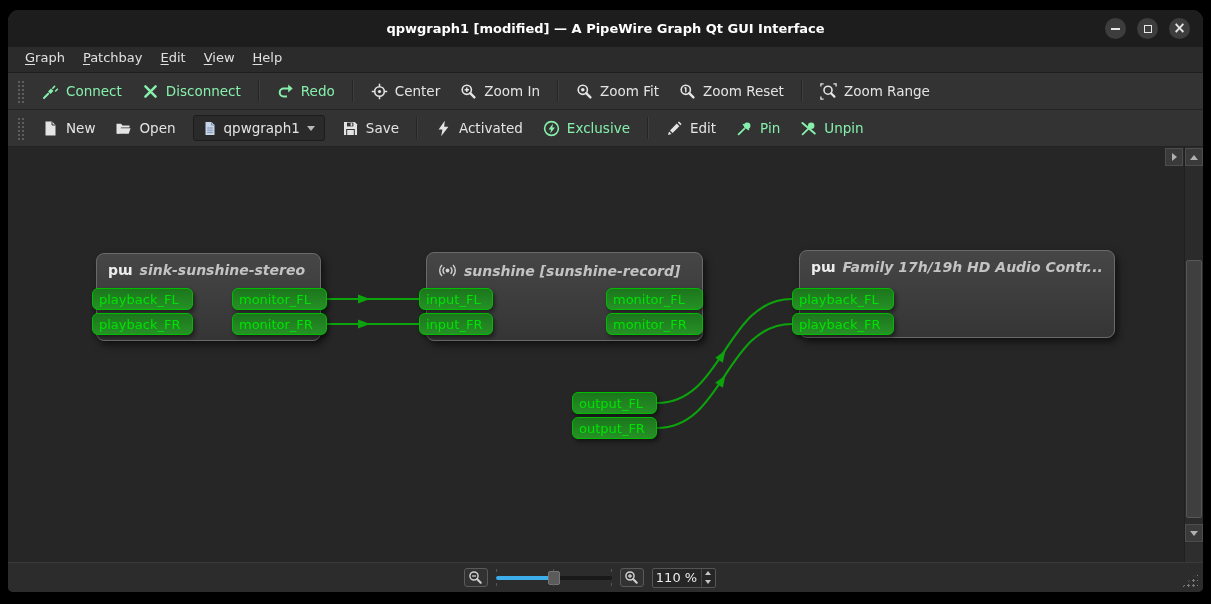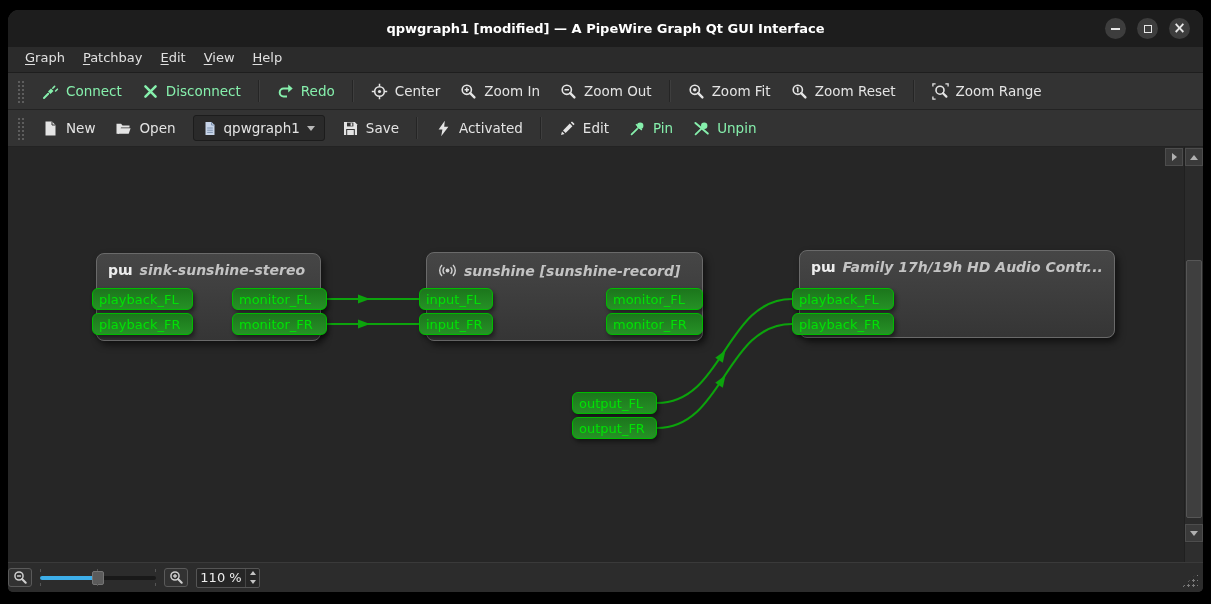--- a/index.html
+++ b/index.html
@@ -73,21 +73,21 @@
   .vthumb { position: absolute; left: 1px; right: 1px; top: 113px; height: 258px;
     background: #3f3f3f; border: 1px solid #565656; border-radius: 2px; }
   .hthumb { position: absolute; top: 1px; bottom: 1px; left: 694px; width: 248px;
     background: #3f3f3f; border: 1px solid #565656; border-radius: 2px; }
   .tri-u { width: 0; height: 0; border-left: 4px solid transparent; border-right: 4px solid transparent; border-bottom: 5px solid #b0b0b0; }
   .tri-d { width: 0; height: 0; border-left: 4px solid transparent; border-right: 4px solid transparent; border-top: 5px solid #b0b0b0; }
   .tri-l { width: 0; height: 0; border-top: 4px solid transparent; border-bottom: 4px solid transparent; border-right: 5px solid #b0b0b0; }
   .tri-r { width: 0; height: 0; border-top: 4px solid transparent; border-bottom: 4px solid transparent; border-left: 5px solid #b0b0b0; }
   
   .statusbar { height: 30px; background: #2c2c2c; border-top: 1px solid #3a3a3a;
-    display: flex; align-items: center; justify-content: flex-start; gap: 8px;
+    display: flex; align-items: center; justify-content: center; gap: 8px;
     padding-right: 32px; position: relative; flex: none; }
   .sq-btn { width: 24px; height: 19px; border: 1px solid #5a5a5a; border-radius: 3px;
     background: #323232; display: flex; align-items: center; justify-content: center;
     color: #cfcfcf; }
   .slider { width: 116px; height: 19px; position: relative; }
   .slider .groove { position: absolute; left: 0; right: 0; top: 8px; height: 4px;
     background: #191919; border-radius: 2px; }
   .slider .fill { position: absolute; left: 0; top: 8px; height: 4px; width: 58px;
     background: #3daee9; border-radius: 2px; }
   .slider .handle { position: absolute; left: 52px; top: 3px; width: 12px; height: 14px;
@@ -167,28 +167,20 @@
       <span>Center</span>
     </div>
     <div class="tb-btn">
       <svg class="ico" width="17" height="17" viewBox="0 0 17 17">
           <circle cx="6.8" cy="6.8" r="4.6" fill="none" stroke="currentColor" stroke-width="1.6"></circle>
           <path d="M10.2,10.2 L14.4,14.4" stroke="currentColor" stroke-width="2.4" stroke-linecap="round"></path>
           <path d="M6.8,4.6 V9 M4.6,6.8 H9" stroke="currentColor" stroke-width="1.5"></path>
         </svg>
       <span>Zoom In</span>
     </div>
-    <div class="tb-btn">
-      <svg class="ico" width="17" height="17" viewBox="0 0 17 17">
-          <circle cx="6.8" cy="6.8" r="4.6" fill="none" stroke="currentColor" stroke-width="1.6"></circle>
-          <path d="M10.2,10.2 L14.4,14.4" stroke="currentColor" stroke-width="2.4" stroke-linecap="round"></path>
-          <path d="M4.6,6.8 H9" stroke="currentColor" stroke-width="1.5"></path>
-        </svg>
-      <span>Zoom Out</span>
-    </div>
     <div class="tb-sep"></div>
     <div class="tb-btn">
       <svg class="ico" width="17" height="17" viewBox="0 0 17 17">
           <circle cx="6.8" cy="6.8" r="4.6" fill="none" stroke="currentColor" stroke-width="1.6"></circle>
           <path d="M10.2,10.2 L14.4,14.4" stroke="currentColor" stroke-width="2.4" stroke-linecap="round"></path>
           <circle cx="6.8" cy="6.8" r="1.8" fill="currentColor"></circle>
         </svg>
       <span>Zoom Fit</span>
     </div>
     <div class="tb-btn">
@@ -244,20 +236,27 @@
           <rect x="5.2" y="10" width="6.6" height="5" fill="currentColor"></rect>
         </svg>
       <span>Save</span>
     </div>
     <div class="tb-sep"></div>
     <div class="tb-btn">
       <svg class="ico" width="17" height="17" viewBox="0 0 17 17">
           <path d="M9.8,.8 L3.6,9.6 H7.4 L6.2,16.2 L13.4,6.8 H9.2 Z" fill="currentColor"></path>
         </svg>
       <span>Activated</span>
+    </div>
+    <div class="tb-btn disabled">
+      <svg class="ico" width="17" height="17" viewBox="0 0 17 17">
+          <circle cx="8.5" cy="8.5" r="6.9" fill="none" stroke="currentColor" stroke-width="1.6"></circle>
+          <path d="M10,3.4 L5.6,9.4 H8 L7.2,13.6 L12,7.4 H9.4 Z" fill="currentColor"></path>
+        </svg>
+      <span>Exclusive</span>
     </div>
     <div class="tb-sep"></div>
     <div class="tb-btn">
       <svg class="ico" width="17" height="17" viewBox="0 0 17 17">
           <path d="M2,15 L3,11.4 5.6,14 z" fill="currentColor"></path>
           <path d="M4,10.4 L10.8,3.6 13.4,6.2 6.6,13 z" fill="currentColor"></path>
           <path d="M11.8,2.6 l1.2,-1.2 2.6,2.6 -1.2,1.2 z" fill="currentColor"></path>
         </svg>
       <span>Edit</span>
     </div>

